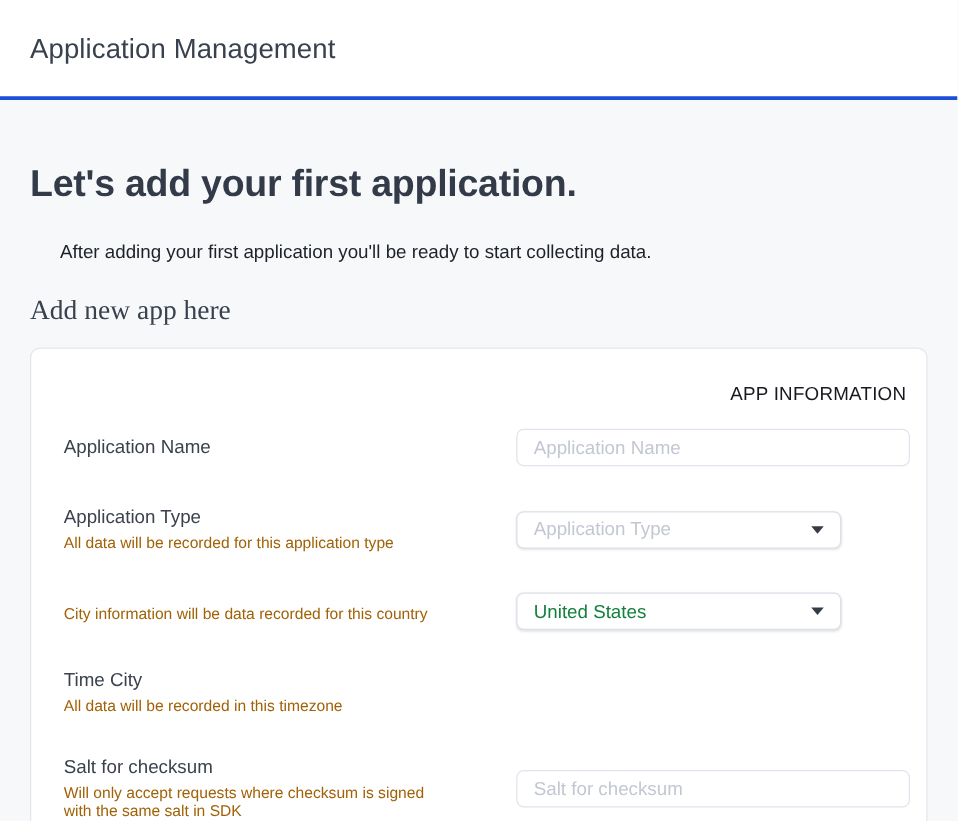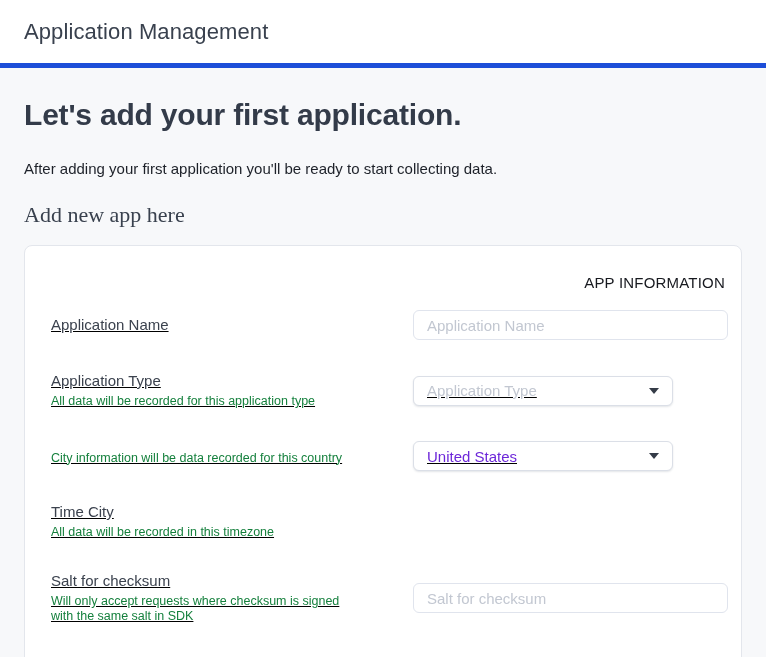--- a/index.html
+++ b/index.html
@@ -7,51 +7,52 @@
     width: 766px;
     height: 657px;
     overflow: hidden;
     background: #f7f8fa;
     font-family: "Liberation Sans", "DejaVu Sans", sans-serif;
     -webkit-font-smoothing: antialiased;
   }
 
   
   .app-header {
-    height: 68px;
-    background: #ffffff;
-    border-bottom: 5px solid #1d4ed8;
+    height: 80px;
+    background: #ffffff;
+    border-bottom: 3px solid #1d4ed8;
     display: flex;
     align-items: center;
     padding: 0 24px;
   }
   .page-title {
     font-size: 22px;
     font-weight: 500;
     color: #39414e;
     letter-spacing: 0.1px;
   }
 
   
   .page-body {
     padding: 0 24px;
   }
   .intro-heading {
-    margin-top: 29px;
+    margin-top: 50px;
     font-size: 30px;
     line-height: 36px;
     font-weight: 700;
     color: #333b49;
     letter-spacing: -0.2px;
   }
   .intro-subtext {
     margin-top: 26px;
     font-size: 15px;
     line-height: 20px;
     color: #1d2129;
+    margin-left: 24px;
   }
   .add-app-heading {
     margin-top: 22px;
     font-size: 22px;
     line-height: 27px;
     font-weight: 500;
     color: #39414e;
     font-family: Liberation Serif, serif;
   }
 
@@ -69,39 +70,38 @@
     color: #17191f;
     letter-spacing: 0.2px;
     margin-bottom: 19px;
     text-align: right;
   }
 
   .form-row {
     display: flex;
     align-items: center;
     margin-bottom: 32px;
-    text-decoration: underline;
   }
   .form-row:last-child { margin-bottom: 0; }
   .label-col {
     width: 362px;
     flex: 0 0 362px;
     padding-right: 20px;
   }
   .field-label {
     font-size: 15px;
     line-height: 18px;
     font-weight: 500;
     color: #3b424e;
   }
   .field-helper {
     margin-top: 4px;
     font-size: 12.5px;
     line-height: 15px;
-    color: #15803d;
+    color: #a16207;
   }
   .field-helper.narrow { max-width: 300px; }
   .control-col {
     width: 315px;
     flex: 0 0 315px;
   }
 
   .text-input {
     width: 315px;
     height: 30px;
@@ -124,21 +124,21 @@
     background: #ffffff;
     box-shadow: 0 1px 2px rgba(60, 70, 90, 0.14);
     display: flex;
     align-items: center;
     justify-content: space-between;
     padding: 0 13px;
     cursor: pointer;
   }
   .dropdown-text {
     font-size: 15px;
-    color: #6d28d9;
+    color: #15803d;
     white-space: nowrap;
     overflow: hidden;
   }
   .dropdown.is-placeholder .dropdown-text { color: #c2c7d1; }
   .caret {
     width: 0;
     height: 0;
     border-left: 5px solid transparent;
     border-right: 5px solid transparent;
     border-top: 6px solid #343b47;

